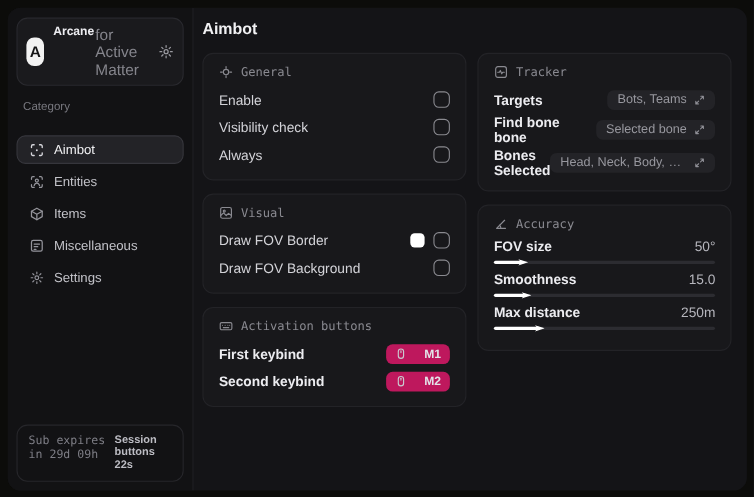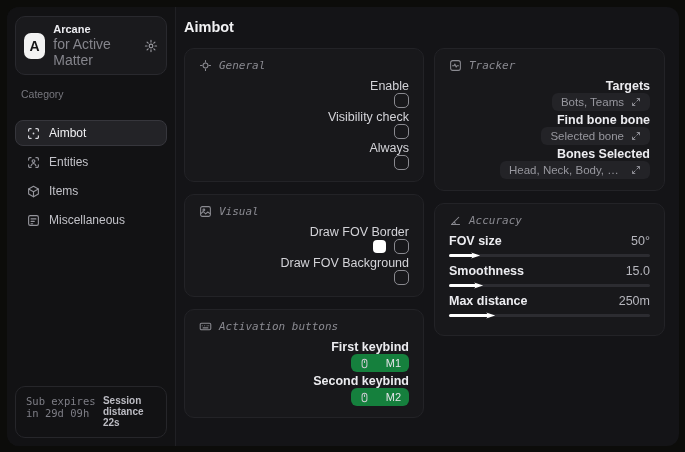--- a/index.html
+++ b/index.html
@@ -33,21 +33,21 @@
     display:flex; align-items:center; gap:8px;
   }
   .logo {
     width:26px; height:26px;
     background:#f2f2f2;
     border-radius:7px;
     color:#141416;
     font-weight:bold; font-size:14px;
     display:flex; align-items:center; justify-content:center;
   }
-  .brand-text { display:flex; flex-direction:column; gap:1px; }
+  .brand-text { display:flex; flex-direction:row; gap:1px; }
   .brand-name { color:#ececf0; font-size:11px; font-weight:bold; }
   .brand-sub { color:#85858c; font-size:14px; }
   .brand-gear { margin-left:auto; color:#9a9aa0; display:flex; }
   .category-label { color:#77777e; font-size:10.5px; margin:13px 6px 20px; }
   .nav { display:flex; flex-direction:column; gap:3px; }
   .nav-item {
     height:26px; border-radius:8px;
     display:flex; align-items:center; gap:9px;
     padding:0 11px;
     color:#c2c2c8; font-size:12px;
@@ -80,44 +80,43 @@
     background:#18181b;
     border:1px solid #232327;
     border-radius:10px;
     padding:10px 14px 11px;
   }
   .card-header {
     display:flex; align-items:center; gap:7px;
     font-family:"DejaVu Sans Mono", monospace;
     font-size:11px; color:#8a8a91;
     margin-bottom:7px;
-    font-style:italic;
   }
   .card-header .hicon { display:flex; color:#8a8a91; }
   .row {
-    display:flex; align-items:flex-end; justify-content:space-between;
-    min-height:23px; margin-top:2px;flex-direction:column;
+    display:flex; align-items:center; justify-content:space-between;
+    min-height:23px; margin-top:2px;
   }
   .row-label { color:#d3d3d8; font-size:12.5px; }
   .row-label.strong { color:#ececf0; font-weight:bold; }
   .checkbox {
     width:15px; height:15px;
     border:1.5px solid #8a8a90;
     border-radius:5px;
     background:transparent;
     cursor:pointer;
   }
   .right-group { display:flex; align-items:center; gap:8px; }
   .swatch { width:13px; height:13px; border-radius:4px; cursor:pointer; }
   .pill {
-    background:#15803d;
+    background:#be185d;
     border-radius:6px;
     padding:3px 8px;
     display:flex; align-items:center; gap:16px;
-    color:#e3e3e8; font-size:11px; font-weight:normal;
+    color:#e3e3e8; font-size:11px; font-weight:bold;
     cursor:pointer;
   }
   .pill .picon { display:flex; color:#c9c9cf; }
   .dropdown {
     background:#232327;
     border-radius:6px;
     padding:3px 9px;
     display:flex; align-items:center; gap:7px;
     color:#97979e; font-size:11.5px;
     cursor:pointer;
@@ -204,25 +203,34 @@
       </div>
       <div class="nav-item">
         <span class="nicon">
           <svg width="13" height="13" viewBox="0 0 16 16" fill="none" stroke="currentColor" stroke-width="1.4" stroke-linecap="round" stroke-linejoin="round">
             <rect x="2" y="2" width="12" height="12" rx="2"></rect>
             <path d="M5 6h6M5 9h4M5 12h2"></path>
           </svg>
         </span>
         <span>Miscellaneous</span>
       </div>
+      <div class="nav-item">
+        <span class="nicon">
+          <svg width="13" height="13" viewBox="0 0 16 16" fill="none" stroke="currentColor" stroke-width="1.3" stroke-linecap="round">
+            <circle cx="8" cy="8" r="2.1"></circle>
+            <path d="M8 1.6v1.9M8 12.5v1.9M1.6 8h1.9M12.5 8h1.9M3.5 3.5l1.3 1.3M11.2 11.2l1.3 1.3M12.5 3.5l-1.3 1.3M4.8 11.2l-1.3 1.3"></path>
+          </svg>
+        </span>
+        <span>Settings</span>
+      </div>
     </div>
 
     <div class="sidebar-footer">
       <span class="sub-expires">Sub expires in 29d 09h</span>
-      <span class="session-duration">Session distance 22s</span>
+      <span class="session-duration">Session buttons 22s</span>
     </div>
   </div>
 
   <div class="main">
     <div class="page-title">Aimbot</div>
 
     <div class="columns">
 
       <div class="col-left">
 

